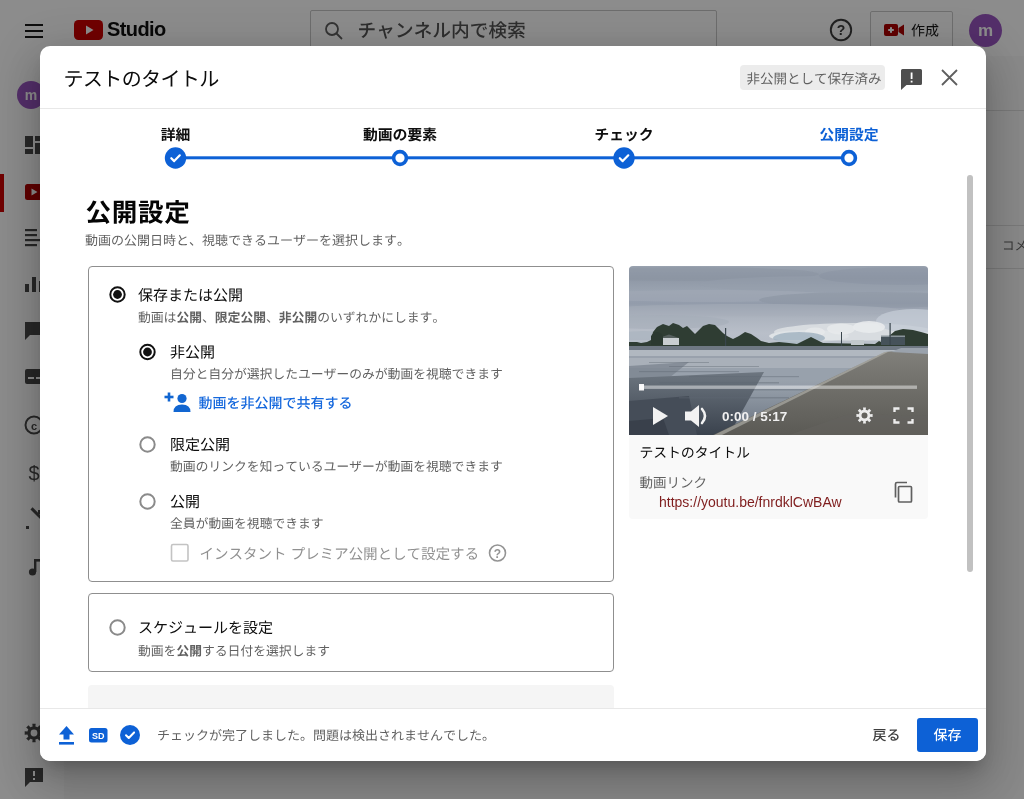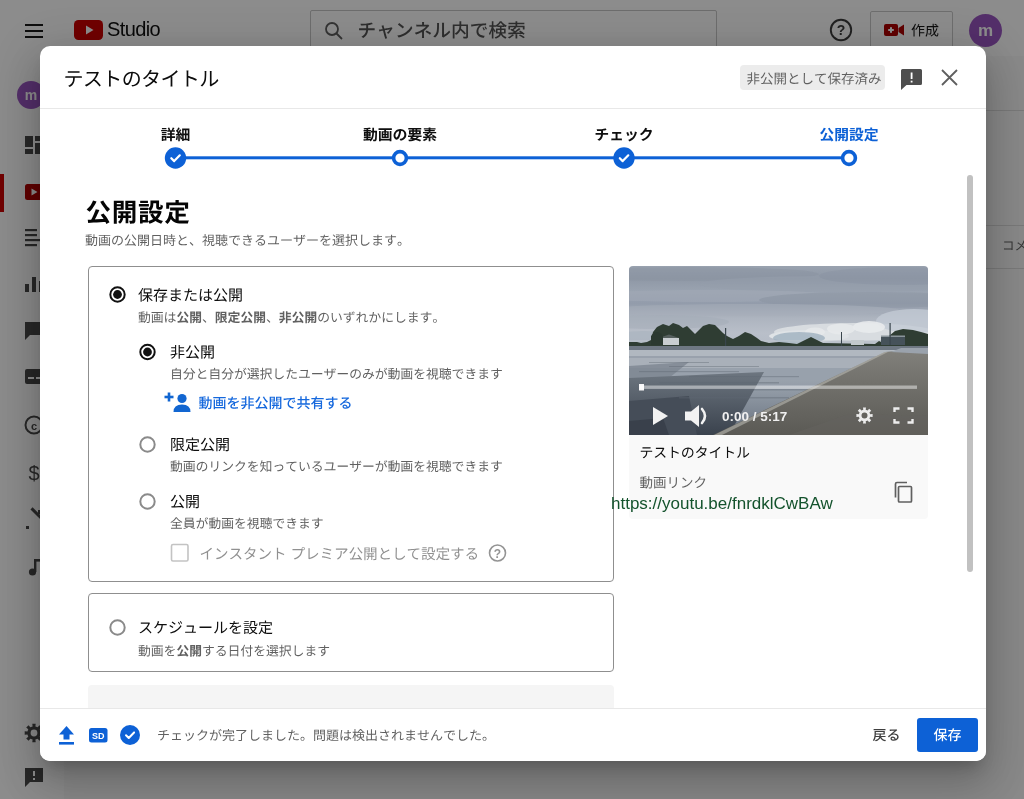--- a/index.html
+++ b/index.html
@@ -12,21 +12,21 @@
 <div class="abs" style="left:0;top:0;width:1024px;height:799px;background:#fff;z-index:1"></div>
 <div class="abs" style="left:64px;top:56px;width:960px;height:743px;background:#f9f9f9;z-index:2"></div>
 <div class="abs" style="left:0;top:0;width:1024px;height:56px;background:#fff;z-index:2"></div>
 <div class="abs" style="left:25px;top:24px;width:18px;height:2px;background:#1b1b1b;z-index:3"></div>
 <div class="abs" style="left:25px;top:30px;width:18px;height:2px;background:#1b1b1b;z-index:3"></div>
 <div class="abs" style="left:25px;top:36px;width:18px;height:2px;background:#1b1b1b;z-index:3"></div>
 <div class="abs" style="left:74px;top:20px;width:29px;height:20px;background:#c00;border-radius:4.5px;z-index:3"></div>
 <svg class="abs" style="left:74px;top:20px;z-index:4" width="29" height="20">
       <polygon points="12,5.5 12,14.5 19.5,10" fill="#fff"></polygon>
     </svg>
-<div class="abs" style="left:107px;top:18px;font-size:20px;font-weight:normal;letter-spacing:-0.6px;color:#111;z-index:3">Studio</div>
+<div class="abs" style="left:107px;top:18px;font-size:20px;font-weight:bold;letter-spacing:-0.6px;color:#111;z-index:3">Studio</div>
 <div class="abs" style="left:310px;top:10px;width:407px;height:40px;border:1px solid #c6c6c6;border-radius:2px;z-index:3"></div>
 <svg class="abs" style="left:323px;top:20px;z-index:4" width="22" height="22">
       <circle cx="9" cy="9" r="6" fill="none" stroke="#5f5f5f" stroke-width="1.8"></circle>
       <path d="M13.5 13.5 L19 19" stroke="#5f5f5f" stroke-width="1.8"></path>
     </svg>
 <svg class="abs" style="left:828px;top:17px;z-index:4" width="27" height="27">
       <circle cx="13" cy="13" r="10.2" fill="none" stroke="#3c3c3c" stroke-width="1.9"></circle>
       <text x="13" y="18" text-anchor="middle" font-size="14" font-weight="bold" fill="#3c3c3c">?</text>
     </svg>
 <div class="abs" style="left:870px;top:11px;width:83px;height:38px;border:1px solid #c9c9c9;border-radius:2px;z-index:3"></div>
@@ -135,21 +135,21 @@
       </g>
 </svg>
 <div class="abs" style="left:0;top:0;width:1024px;height:799px;background:rgba(0,0,0,0.45);z-index:10"></div>
 <div class="abs" style="left:39.5px;top:45.5px;width:946px;height:715px;background:#fff;border-radius:10px;z-index:40;box-shadow:0 24px 38px 3px rgba(0,0,0,0.14),0 9px 46px 8px rgba(0,0,0,0.12),0 11px 15px -7px rgba(0,0,0,0.2)"></div>
 <div class="abs" style="left:39.5px;top:108px;width:946px;height:1px;background:#e8e8e8;z-index:41"></div>
 <div class="abs" style="left:739.5px;top:65px;width:145px;height:25px;background:#ececec;border-radius:4px;z-index:41"></div>
 <div class="abs" style="left:88px;top:265.5px;width:525.5px;height:316.5px;border:1px solid #8f8f8f;border-radius:4px;z-index:41"></div>
 <div class="abs" style="left:88px;top:593px;width:525.5px;height:79px;border:1px solid #8f8f8f;border-radius:4px;z-index:41"></div>
 <div class="abs" style="left:88px;top:684.5px;width:525.5px;height:23.5px;background:#f5f5f5;border-radius:4px 4px 0 0;z-index:41"></div>
 <div class="abs" style="left:628.5px;top:265.5px;width:299px;height:253.5px;background:#f9f9f9;border-radius:4px;z-index:41"></div>
-<div class="abs" style="left:611px;top:493.5px;font-size:17px;color:#14532d;z-index:42">https://youtu.be/fnrdklCwBAw</div>
+<div class="abs" style="left:659px;top:493.5px;font-size:14px;color:#7f1d1d;z-index:42">https://youtu.be/fnrdklCwBAw</div>
 <div class="abs" style="left:39.5px;top:708px;width:946px;height:52.5px;background:#fff;border-top:1px solid #e8e8e8;border-radius:0 0 10px 10px;z-index:42"></div>
 <div class="abs" style="left:916.5px;top:717.5px;width:61.5px;height:34px;background:#0d61d6;border-radius:3px;z-index:43"></div>
 <div class="abs" style="left:966.5px;top:175px;width:6px;height:397px;background:#c1c1c1;border-radius:3px;z-index:43"></div>
 <svg width="299" height="169" viewBox="0 0 299 169" style="z-index:42;position:absolute;left:628.5px;top:265.5px;border-radius:4px 4px 0 0;overflow:hidden">
 <defs>
 <linearGradient id="sky" x1="0" y1="0" x2="0" y2="1">
  <stop offset="0" stop-color="#99a2af"></stop>
           <stop offset="0.15" stop-color="#8f98a6"></stop>
  <stop offset="0.3" stop-color="#9aa3b0"></stop>
           <stop offset="0.45" stop-color="#939cab"></stop>

